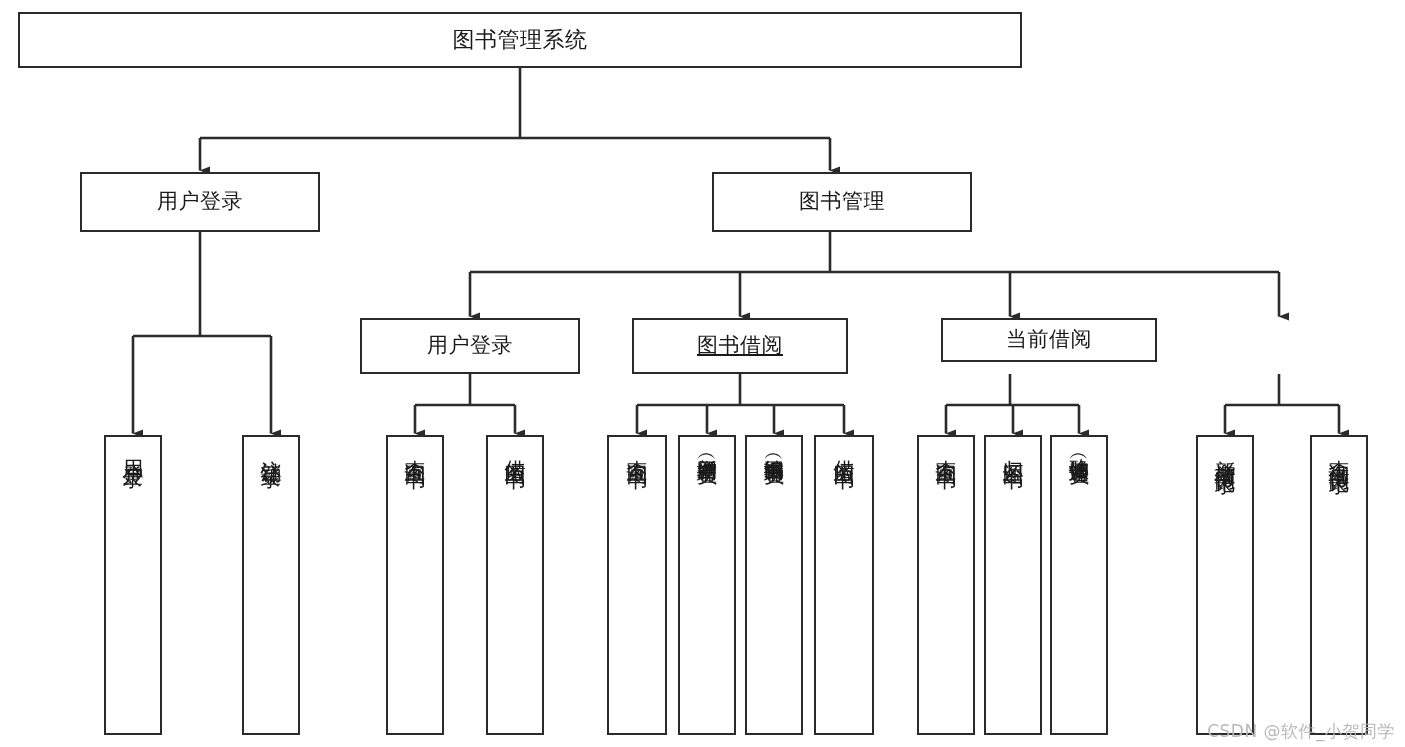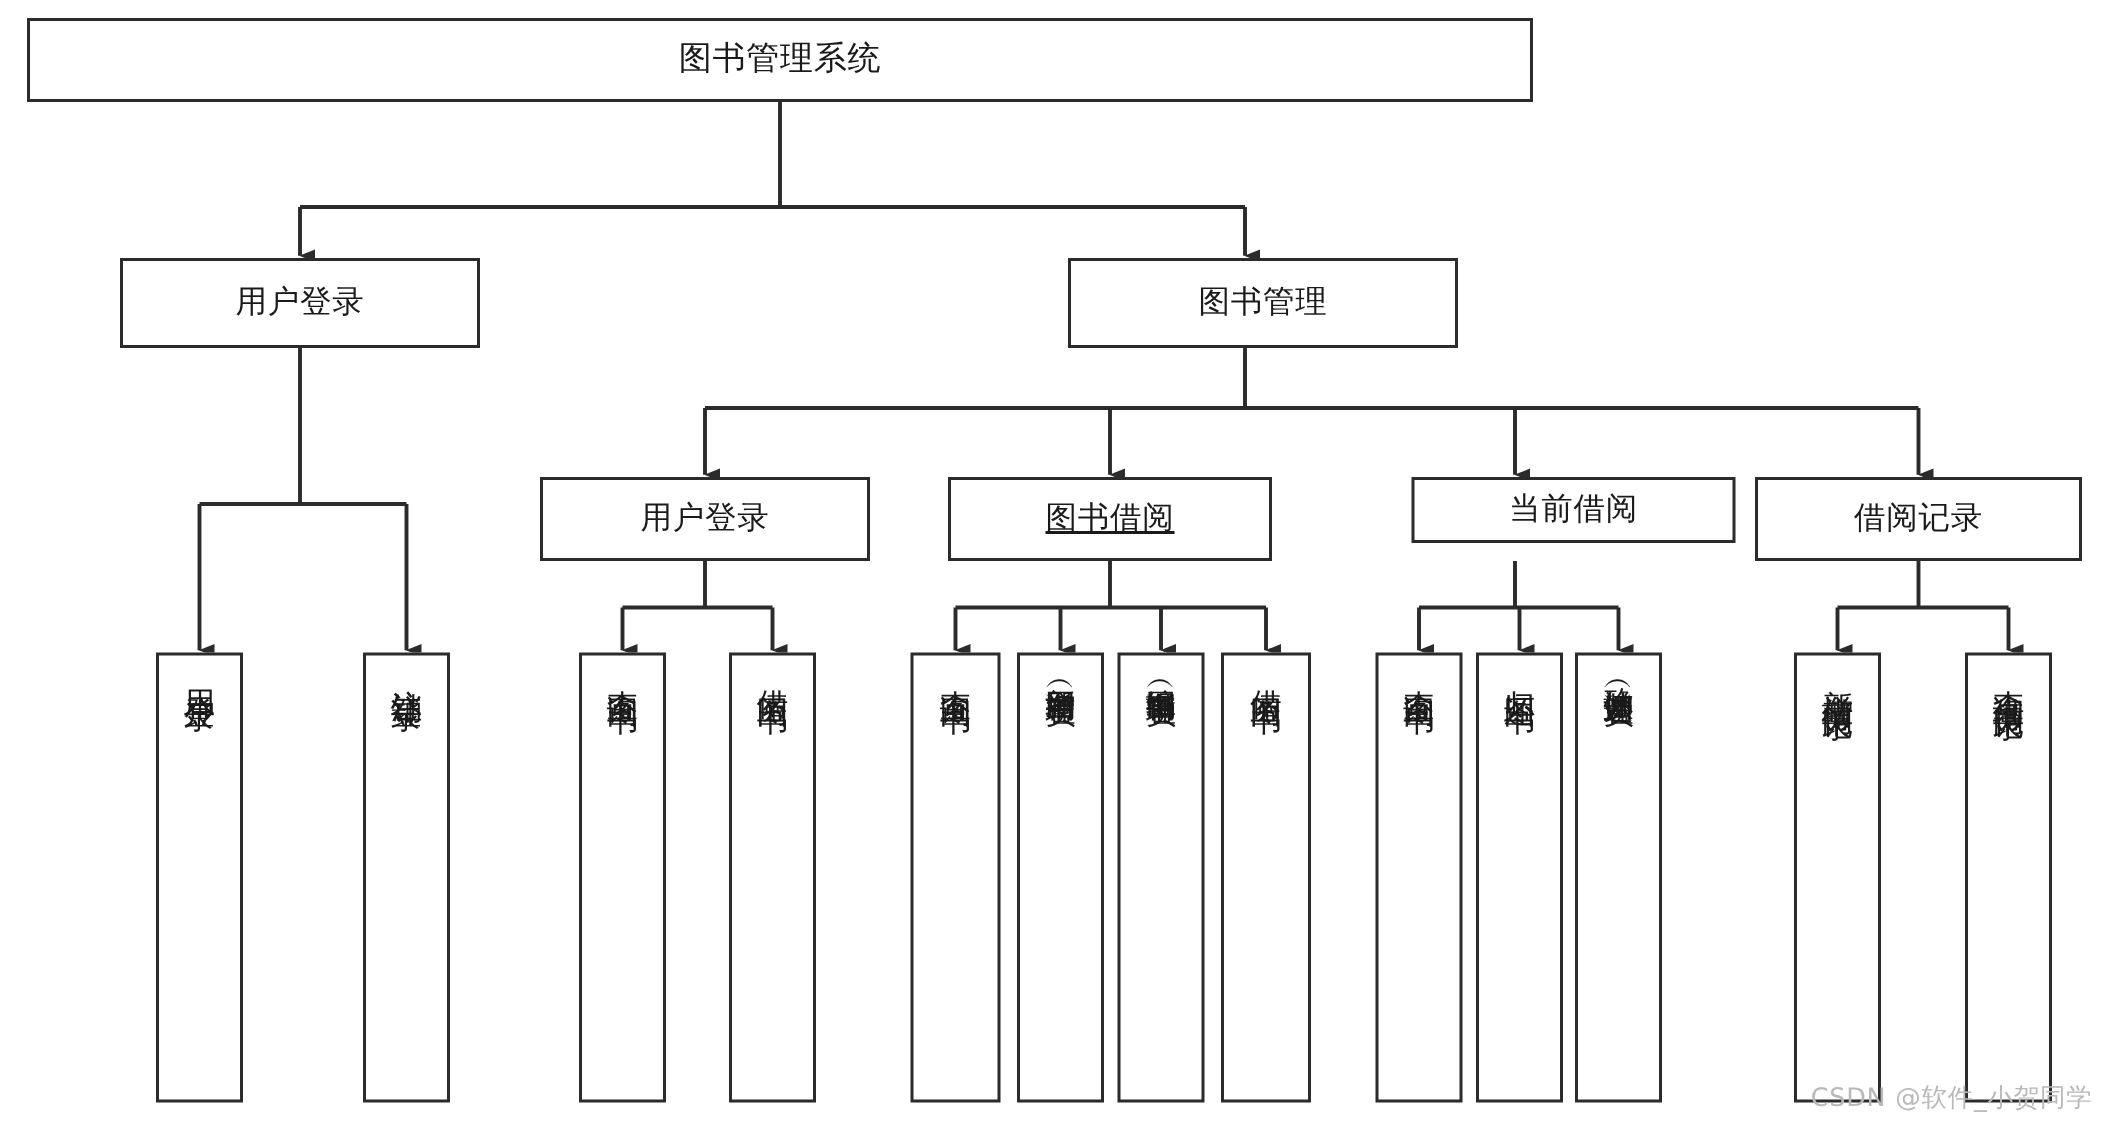--- a/index.html
+++ b/index.html
@@ -139,23 +139,20 @@
 
   <div class="node horiz" style="left: 360px; top: 318px; width: 220px; height: 56px;">
     <span class="node-label">用户登录</span>
   </div>
   <div class="node horiz" style="left: 632px; top: 318px; width: 216px; height: 56px; text-decoration: underline;">
     <span class="node-label">图书借阅</span>
   </div>
   <div class="node horiz" style="left: 902px; top: 318px; width: 216px; height: 44px; margin-left: 39px;">
     <span class="node-label">当前借阅</span>
   </div>
-  <div class="node horiz" style="left: 1170px; top: 318px; width: 218px; height: 56px;">
-    <span class="node-label">借阅记录</span>
-  </div>
 
   <div class="node vert" style="left: 104px; top: 435px; width: 58px; height: 300px;">
     <span class="node-label">用户登录</span>
   </div>
   <div class="node vert" style="left: 242px; top: 435px; width: 58px; height: 300px;">
     <span class="node-label">注销登录</span>
   </div>
 
   <div class="node vert" style="left: 386px; top: 435px; width: 58px; height: 300px;">
     <span class="node-label">查询图书</span>

